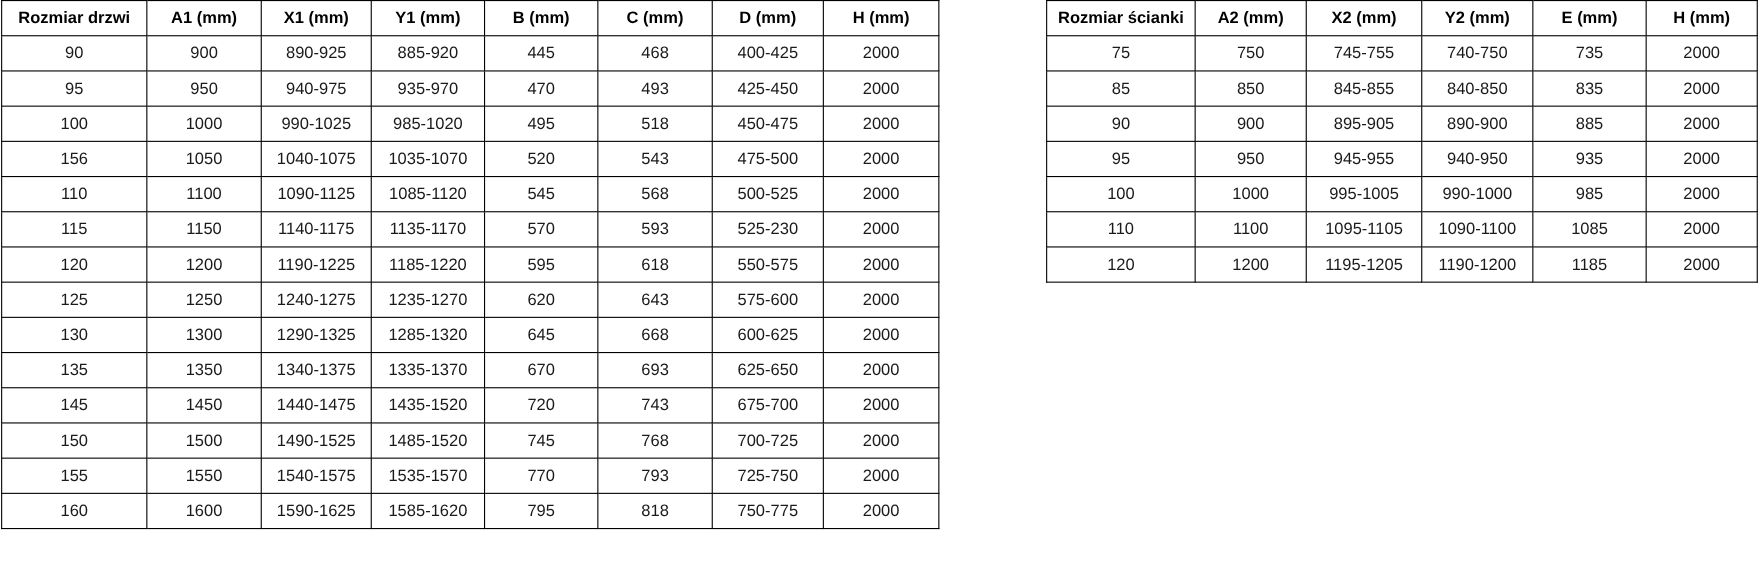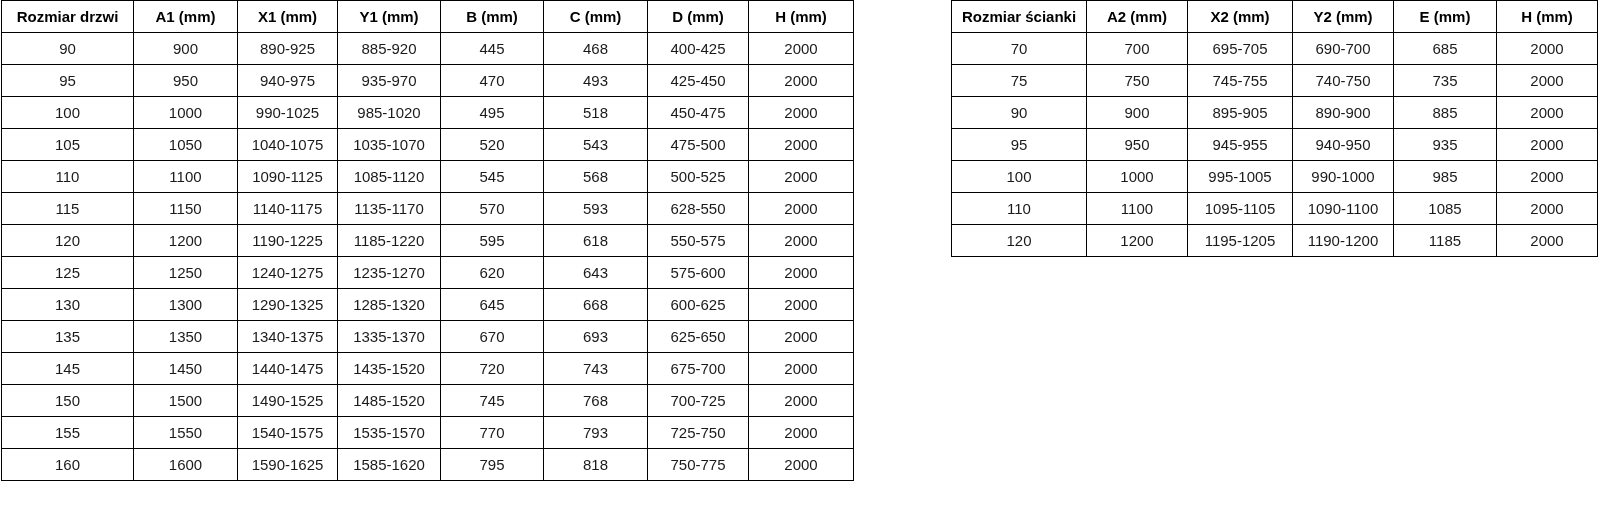--- a/index.html
+++ b/index.html
@@ -99,21 +99,21 @@
           <td>100</td>
           <td>1000</td>
           <td>990-1025</td>
           <td>985-1020</td>
           <td>495</td>
           <td>518</td>
           <td>450-475</td>
           <td>2000</td>
         </tr>
         <tr>
-          <td>105</td>
+          <td>156</td>
           <td>1050</td>
           <td>1040-1075</td>
           <td>1035-1070</td>
           <td>520</td>
           <td>543</td>
           <td>475-500</td>
           <td>2000</td>
         </tr>
         <tr>
           <td>110</td>
@@ -125,21 +125,21 @@
           <td>500-525</td>
           <td>2000</td>
         </tr>
         <tr>
           <td>115</td>
           <td>1150</td>
           <td>1140-1175</td>
           <td>1135-1170</td>
           <td>570</td>
           <td>593</td>
-          <td>628-550</td>
+          <td>525-230</td>
           <td>2000</td>
         </tr>
         <tr>
           <td>120</td>
           <td>1200</td>
           <td>1190-1225</td>
           <td>1185-1220</td>
           <td>595</td>
           <td>618</td>
           <td>550-575</td>
@@ -232,36 +232,36 @@
           <th>Rozmiar ścianki</th>
           <th>A2 (mm)</th>
           <th>X2 (mm)</th>
           <th>Y2 (mm)</th>
           <th>E (mm)</th>
           <th>H (mm)</th>
         </tr>
       </thead>
     <tbody>
         <tr>
-          <td>70</td>
-          <td>700</td>
-          <td>695-705</td>
-          <td>690-700</td>
-          <td>685</td>
-          <td>2000</td>
-        </tr>
-        <tr>
           <td>75</td>
           <td>750</td>
           <td>745-755</td>
           <td>740-750</td>
           <td>735</td>
           <td>2000</td>
         </tr>
         <tr>
+          <td>85</td>
+          <td>850</td>
+          <td>845-855</td>
+          <td>840-850</td>
+          <td>835</td>
+          <td>2000</td>
+        </tr>
+        <tr>
           <td>90</td>
           <td>900</td>
           <td>895-905</td>
           <td>890-900</td>
           <td>885</td>
           <td>2000</td>
         </tr>
         <tr>
           <td>95</td>
           <td>950</td>

